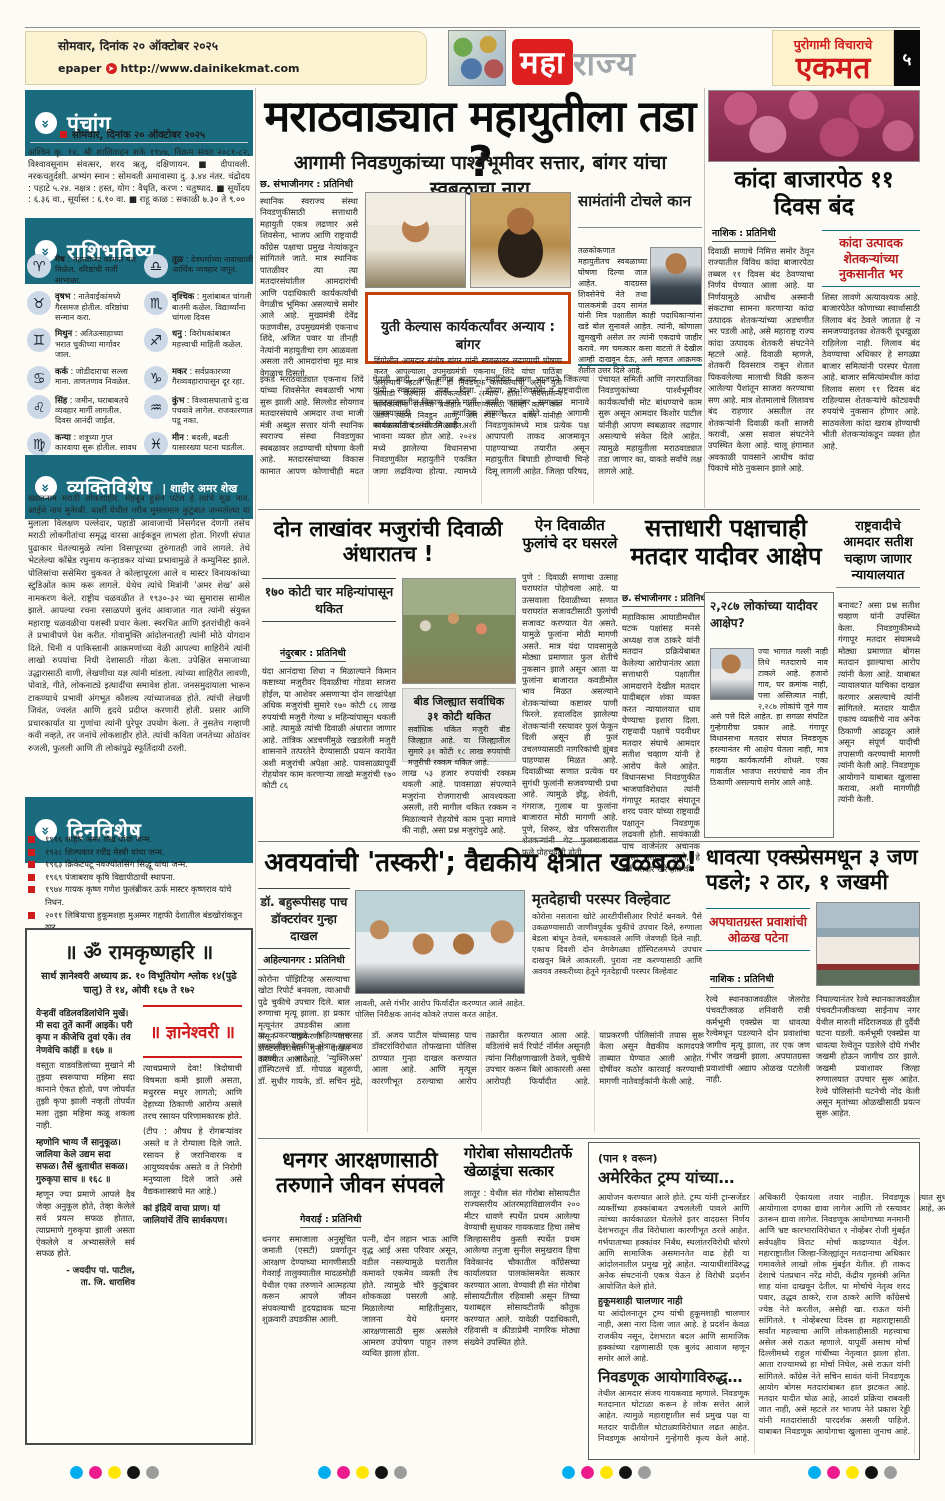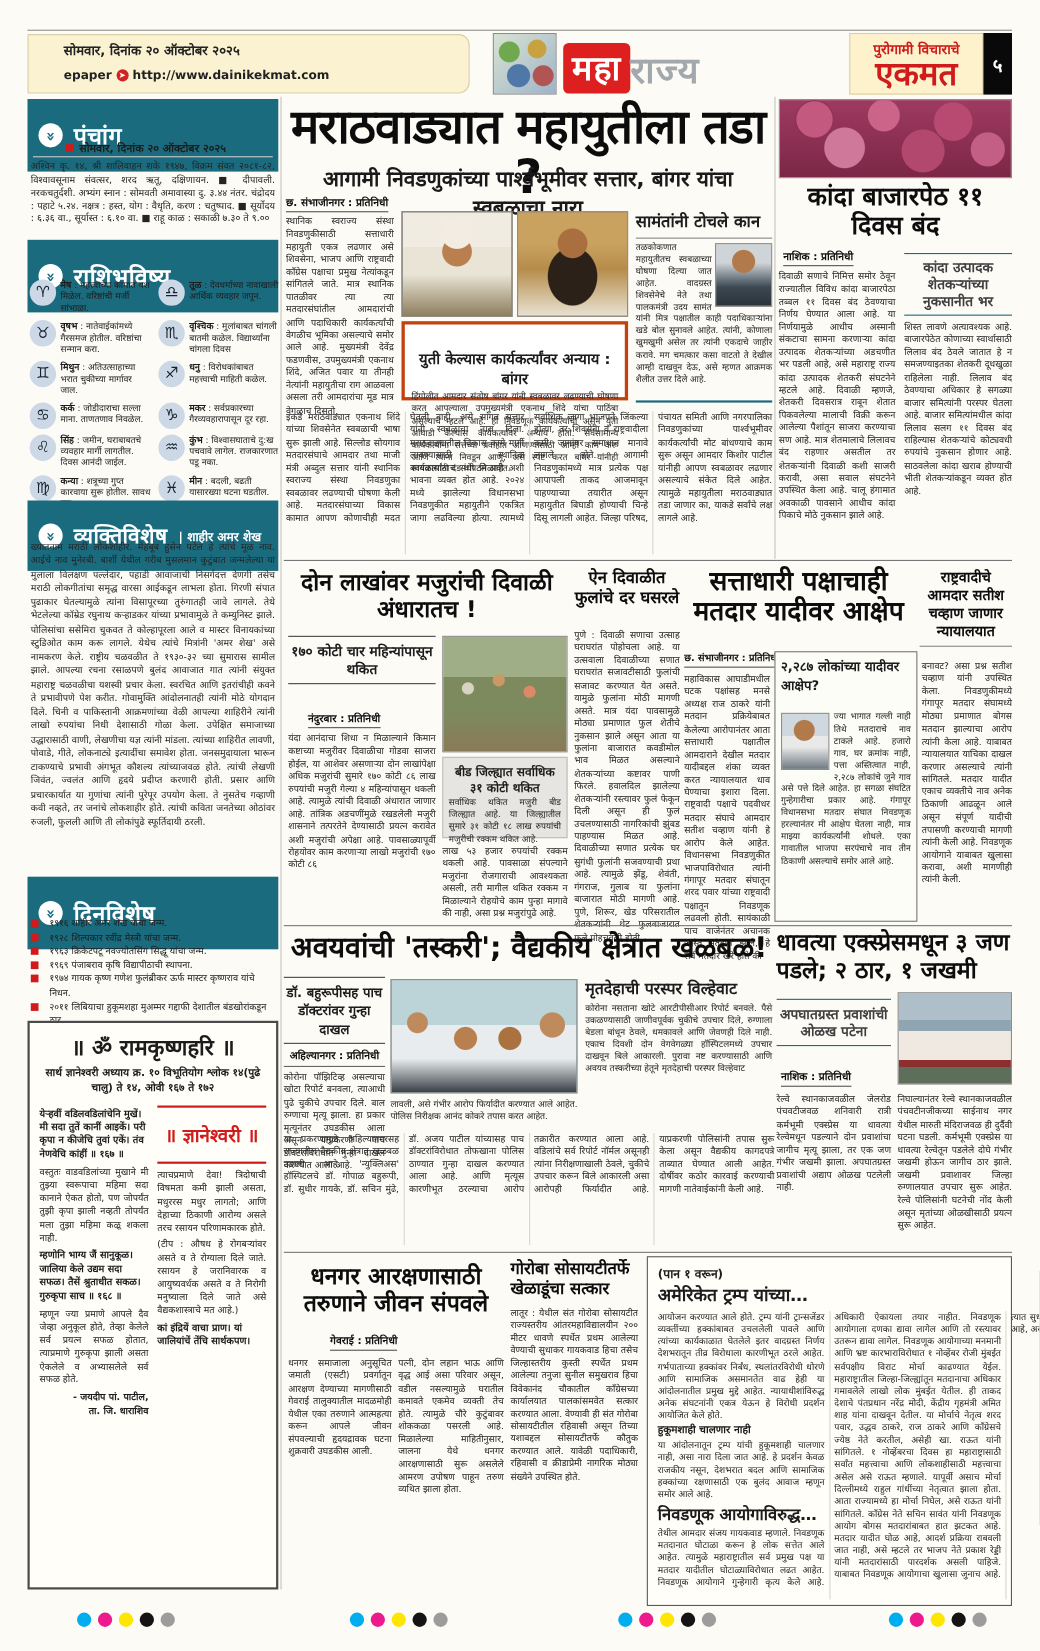--- a/index.html
+++ b/index.html
@@ -51,21 +51,21 @@
   .byline { font-size:9.5px; font-weight:bold; color:#111; }
   .hl-2 { font-size:21px; font-weight:bold; line-height:1.18; text-align:center; color:#0d0d0d; }
   .hl-3 { font-size:15px; font-weight:bold; line-height:1.2; text-align:center; color:#0d0d0d; }
   .capbox { border:3px solid #c2410c; padding:22px 6px; background:#fff; }
   .capbox .ch { font-size:13.5px; font-weight:bold; text-align:center; margin-bottom:3px; }
   .boxedhead { border-top:1.5px solid #444; border-bottom:1.5px solid #444; font-weight:bold; text-align:center; padding:4px 2px; }
   .graycap { background:#e6e5e1; border:1px solid #bdbdbd; padding:4px 5px; }
   .graycap b { font-size:11px; display:block; text-align:center; margin-bottom:2px; }
   .cols2 { column-count:2; column-gap:9px; column-rule:1px solid #d8d6cd; }
   .cols4 { column-count:4; column-gap:9px; column-rule:1px solid #d8d6cd; }
-  .tealhead { color:#404040; font-size:12.5px; font-weight:bold; text-align:center; line-height:1.25; }
+  .tealhead { color:#b91c1c; font-size:12.5px; font-weight:bold; text-align:center; line-height:1.25; }
 
   
   .photo { border:1px solid #8d8d8d; }
   .ph-pol1 { background:
       radial-gradient(circle at 50% 20%, #f2ece2 0 14px, transparent 15px),
       radial-gradient(circle at 50% 38%, #b97f4f 0 13px, transparent 14px),
       linear-gradient(180deg,#f0ece2 0 34%, #e9e4d6 34% 60%, #8e7f5e 100%), #7d6f57; }
   .ph-pol2 { background:
       radial-gradient(circle at 50% 30%, #a96f3f 0 13px, transparent 14px),
       radial-gradient(ellipse at 50% 62%, #2b2118 0 22px, transparent 23px),
@@ -298,21 +298,21 @@
   <div class="abs bodytext" style="left:260px;top:196px;width:98px;height:168px">स्थानिक स्वराज्य संस्था निवडणुकीसाठी सत्ताधारी महायुती एकत्र लढणार असे शिवसेना, भाजप आणि राष्ट्रवादी काँग्रेस पक्षाचा प्रमुख नेत्यांकडून सांगितले जाते. मात्र स्थानिक पातळीवर त्या त्या मतदारसंघांतील आमदारांची आणि पदाधिकारी कार्यकर्त्यांची वेगळीच भूमिका असल्याचे समोर आले आहे. मुख्यमंत्री देवेंद्र फडणवीस, उपमुख्यमंत्री एकनाथ शिंदे, अजित पवार या तीनही नेत्यांनी महायुतीचा राग आळवला असला तरी आमदारांचा मूड मात्र वेगळाच दिसतो.</div>
 
   <div class="abs photo ph-pol1" style="left:365px;top:192px;width:101px;height:96px"></div>
   <div class="abs photo ph-pol2" style="left:470px;top:192px;width:101px;height:96px"></div>
   <div class="abs capbox" style="left:365px;top:292px;width:206px;height:72px">
     <div class="ch">युती केल्यास कार्यकर्त्यांवर अन्याय : बांगर</div>
     <div class="bodytext" style="font-size:7.9px">हिंगोलीत आमदार संतोष बांगर यांनी स्वबळावर लढण्याची घोषणा करत आपल्याला उपमुख्यमंत्री एकनाथ शिंदे यांचा पाठिंबा असल्याचे म्हटले आहे. ही निवडणूक कार्यकर्त्यांची असून युती आघाडी केल्यास कार्यकर्त्यांवर अन्याय होतो. सर्वसामान्य कार्यकर्त्यांना सत्तेच्या प्रवाहात आणण्यासाठी आम्ही काम करू आणि त्यांना निवडून आणू, असे स्पष्ट करत बांगर यांनीही स्वबळासाठी दंड थोपटले आहेत.</div>
   </div>
 
   <div class="abs" style="left:578px;top:190px;width:124px;height:176px;border-bottom:2px solid #1b6b7f">
-    <div style="font-size:15px;font-weight:bold;border-bottom:1px solid #888;padding-bottom:6px;margin-bottom:3px">सामंतांनी टोचले कान</div>
+    <div style="font-size:15px;font-weight:bold;border-bottom:1px solid #888;padding-bottom:17px;margin-bottom:18px">सामंतांनी टोचले कान</div>
     <div class="photo ph-samant" style="float:right;width:52px;height:58px;margin:1px 0 2px 3px"></div>
     <div class="bodytext" style="font-size:7.9px">तळकोकणात महायुतीतच स्वबळाच्या घोषणा दिल्या जात आहेत. वादग्रस्त शिवसेनेचे नेते तथा पालकमंत्री उदय सामंत यांनी मित्र पक्षातील काही पदाधिकाऱ्यांना खडे बोल सुनावले आहेत. त्यांनी, कोणाला खुमखुमी असेल तर त्यांनी एकदाचे जाहीर करावे. मग चमत्कार कसा वाटतो ते देखील आम्ही दाखवून देऊ, असे म्हणत आक्रमक शैलीत उत्तर दिले आहे.</div>
   </div>
 
   <div class="abs bodytext cols4" style="left:260px;top:374px;width:442px;height:130px">इकडे मराठवाड्यात एकनाथ शिंदे यांच्या शिवसेनेत स्वबळाची भाषा सुरू झाली आहे. सिल्लोड सोयगाव मतदारसंघाचे आमदार तथा माजी मंत्री अब्दुल सत्तार यांनी स्थानिक स्वराज्य संस्था निवडणुका स्वबळावर लढण्याची घोषणा केली आहे. मतदारसंघाच्या विकास कामात आपण कोणाचीही मदत घेतली नाही, असे सांगत सत्तार यांनी स्वबळाचा नारा दिला. मराठवाड्यातील विकास कामे मार्गी लावण्यासाठी स्थानिक कार्यकर्त्यांनाच संधी मिळावी अशी भावना व्यक्त होत आहे. २०२४ मध्ये झालेल्या विधानसभा निवडणुकीत महायुतीने एकत्रित जागा लढविल्या होत्या. त्यामध्ये सर्वाधिक जागा भाजपने जिंकल्या होत्या, तर शिवसेना व राष्ट्रवादीला कमी जागांवर समाधान मानावे लागले होते. आगामी निवडणुकांमध्ये मात्र प्रत्येक पक्ष आपापली ताकद आजमावून पाहण्याच्या तयारीत असून महायुतीत बिघाडी होण्याची चिन्हे दिसू लागली आहेत. जिल्हा परिषद, पंचायत समिती आणि नगरपालिका निवडणुकांच्या पार्श्वभूमीवर कार्यकर्त्यांची मोट बांधण्याचे काम सुरू असून आमदार किशोर पाटील यांनीही आपण स्वबळावर लढणार असल्याचे संकेत दिले आहेत. त्यामुळे महायुतीला मराठवाड्यात तडा जाणार का, याकडे सर्वांचे लक्ष लागले आहे.</div>
   <div class="abs hrule" style="left:258px;top:509px;width:662px;background:#777"></div>
 
   <div class="abs vrule" style="left:704px;top:88px;height:420px"></div>
   <div class="abs photo ph-onion" style="left:708px;top:90px;width:212px;height:72px"></div>
   <div class="abs hl-2" style="left:708px;top:166px;width:212px;font-size:23px">कांदा बाजारपेठ ११ दिवस बंद</div>

